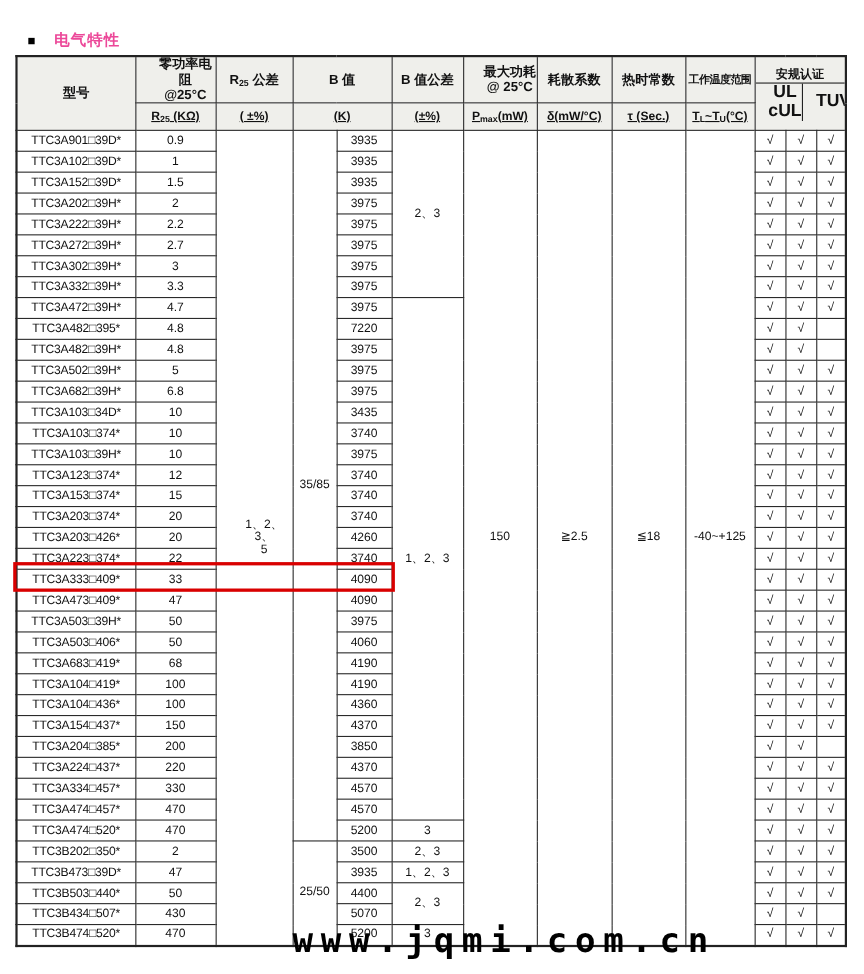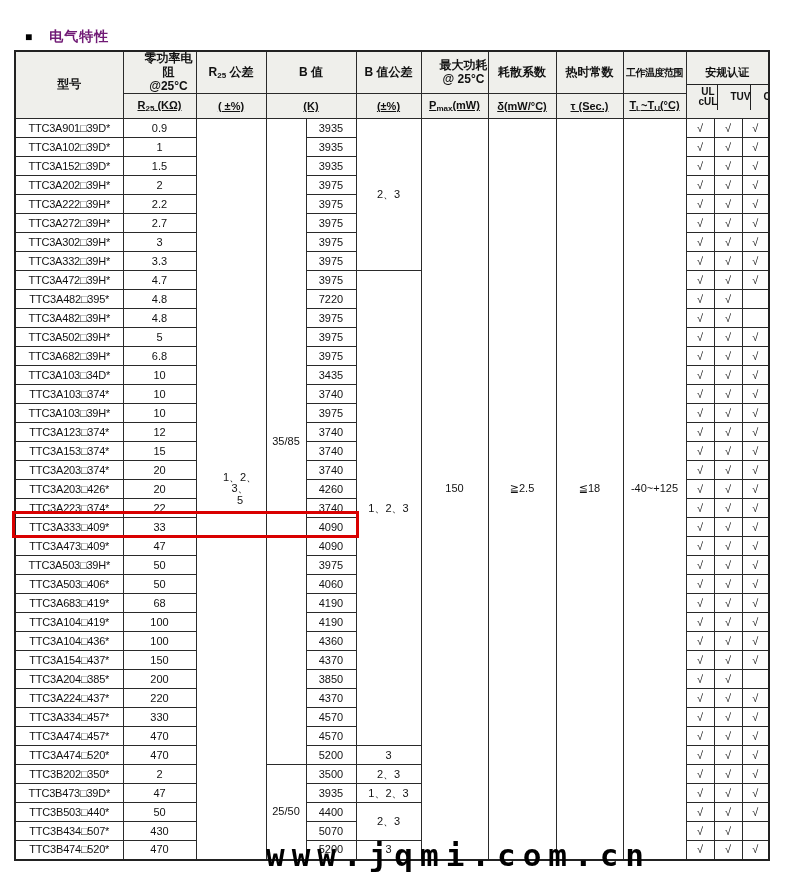--- a/index.html
+++ b/index.html
@@ -1,20 +1,20 @@
 <!DOCTYPE html>
 <html><head>
 <meta charset="utf-8">
 <style>
   html,body{margin:0;padding:0;background:#ffffff;}
   #page{position:relative;width:785px;height:885px;background:#ffffff;overflow:hidden;
         font-family:"Liberation Sans", sans-serif;color:#111;}
   #title-bar{position:absolute;left:25px;top:28px;display:flex;align-items:center;gap:17px;}
   #title-bullet{font-size:12px;color:#000;}
-  #title-text{font-size:14px;font-weight:bold;color:#701a75;letter-spacing:1px;}
+  #title-text{font-size:14px;font-weight:bold;color:#ec4899;letter-spacing:1px;}
   table{position:absolute;left:14px;top:50px;border-collapse:collapse;table-layout:fixed;
         width:754px;}
   th,td{border:1px solid #2a2a2a;padding:0;text-align:center;vertical-align:middle;
         overflow:hidden;}
   table{border:2px solid #222;}
   thead th{background:#efefeb;font-weight:bold;font-size:12px;line-height:1.15;}
   thead .unit{font-size:11px;text-decoration:underline;}
   thead tr.h1{height:38px;}
   thead tr.h2{height:25px;}
   th.small-cn{font-size:10px;letter-spacing:-0.5px;}
@@ -24,21 +24,21 @@
   td.model{font-size:11px;letter-spacing:-0.2px;}
   td.spancell{font-size:11px;}
   sub{font-size:8px;vertical-align:-2px;}
   
   th.cert-wrap{padding:0;}
   .cert-head{height:49px;display:flex;flex-direction:column;background:#efefeb;}
   .cert-title{height:23px;border-bottom:1px solid #222;display:flex;align-items:center;
               justify-content:center;font-size:11px;font-weight:bold;}
   .cert-cols{flex:1;display:flex;}
   .cert-col{flex:1;border-right:1px solid #222;display:flex;align-items:center;
-            justify-content:center;font-size:10px;font-weight:bold;white-space:pre-line;
+            justify-content:center;font-size:16px;font-weight:bold;white-space:pre-line;
             line-height:1.05;margin-left:12px;}
   .cert-col:last-child{border-right:none;}
   td.cert{font-size:11px;}
   #hl-box{position:absolute;border:3px solid #d90000;background:transparent;z-index:5;
           pointer-events:none;}
   #watermark{position:absolute;left:266px;top:840px;z-index:6;color:#000;
              font-family:"DejaVu Sans Mono", monospace;font-weight:bold;font-size:31px;
              letter-spacing:7px;line-height:1;white-space:nowrap;}
 </style>
 </head>

